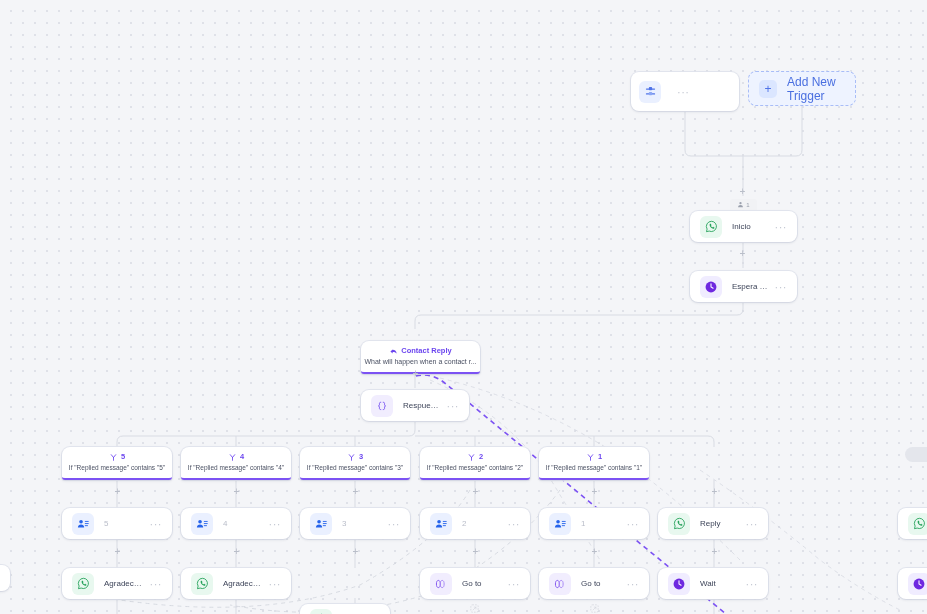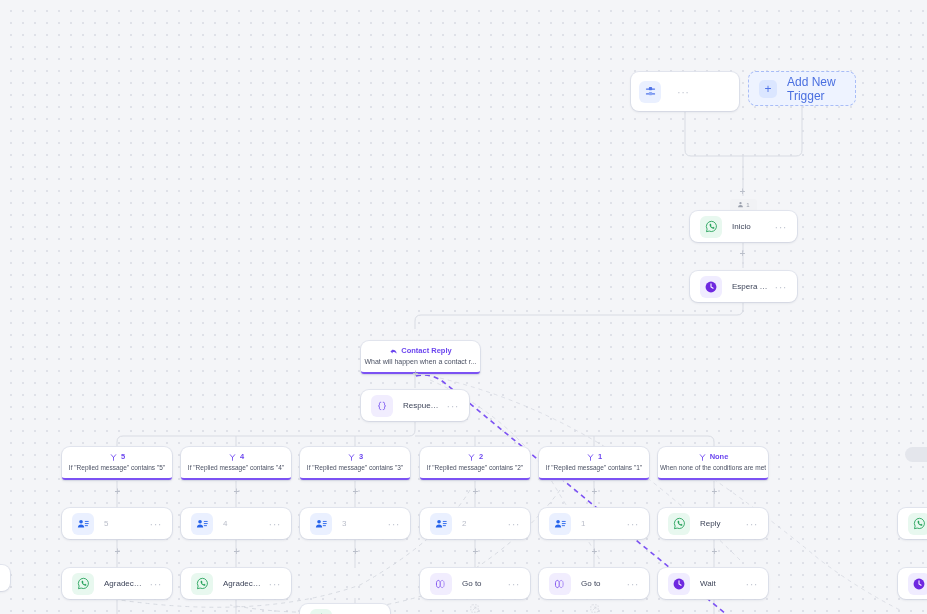--- a/index.html
+++ b/index.html
@@ -361,29 +361,20 @@
   </div>
   <div class="cond" style="left:539px;">
     <span class="chead">
       <svg width="9" height="9" viewBox="0 0 16 16">
           <path d="M8 13V8M8 8L4 3M8 8l4-5" stroke="#6b45ef" stroke-width="1.5" fill="none" stroke-linecap="round"></path>
         </svg>
       <span>1</span>
     </span>
     <span class="cdesc">If "Replied message" contains "1"</span>
   </div>
-  <div class="cond" style="left:658px;">
-    <span class="chead">
-      <svg width="9" height="9" viewBox="0 0 16 16">
-          <path d="M8 13V8M8 8L4 3M8 8l4-5" stroke="#6b45ef" stroke-width="1.5" fill="none" stroke-linecap="round"></path>
-        </svg>
-      <span>None</span>
-    </span>
-    <span class="cdesc">When none of the conditions are met</span>
-  </div>
 
   <div class="plus" style="left:113px; top:487px;">+</div>
   <div class="plus" style="left:232px; top:487px;">+</div>
   <div class="plus" style="left:351px; top:487px;">+</div>
   <div class="plus" style="left:471px; top:487px;">+</div>
   <div class="plus" style="left:590px; top:487px;">+</div>
   <div class="plus" style="left:710px; top:487px;">+</div>
 
   <div class="node" style="left:62px; top:508px; width:110px; height:31px;">
     <span class="ico blue">

